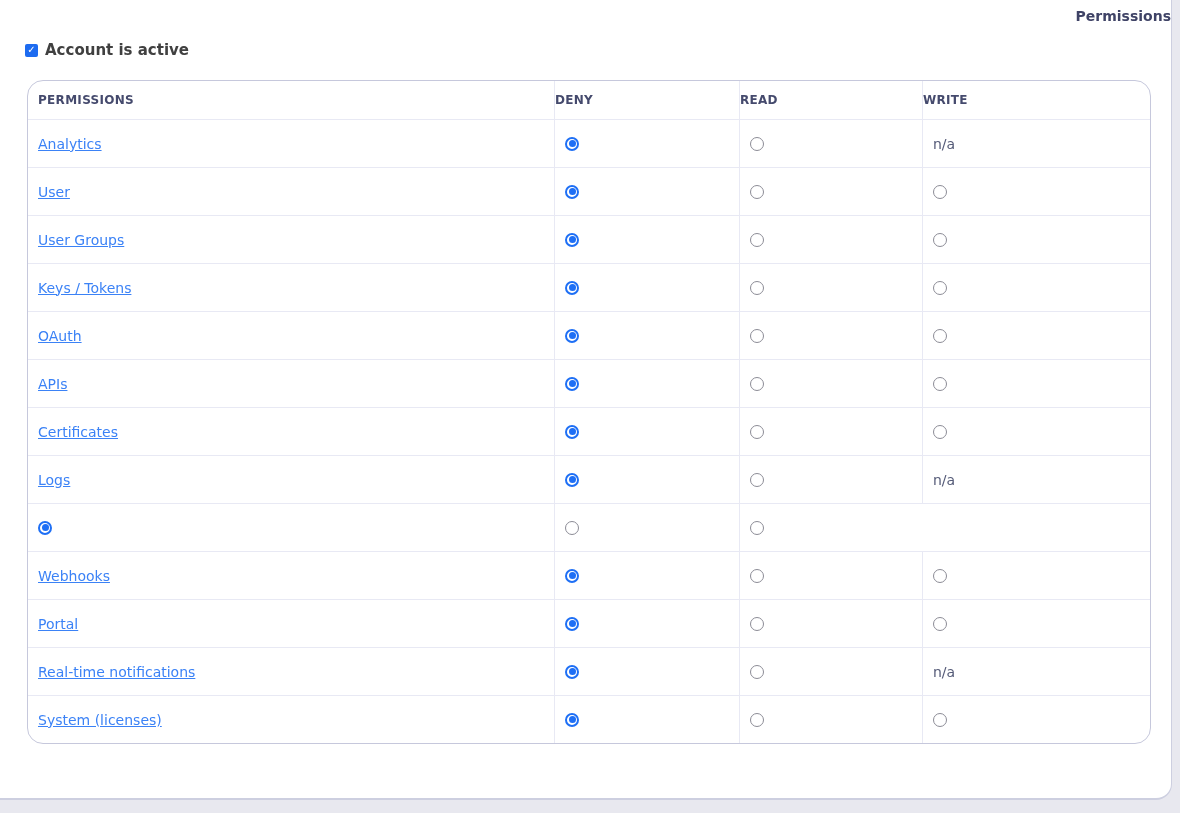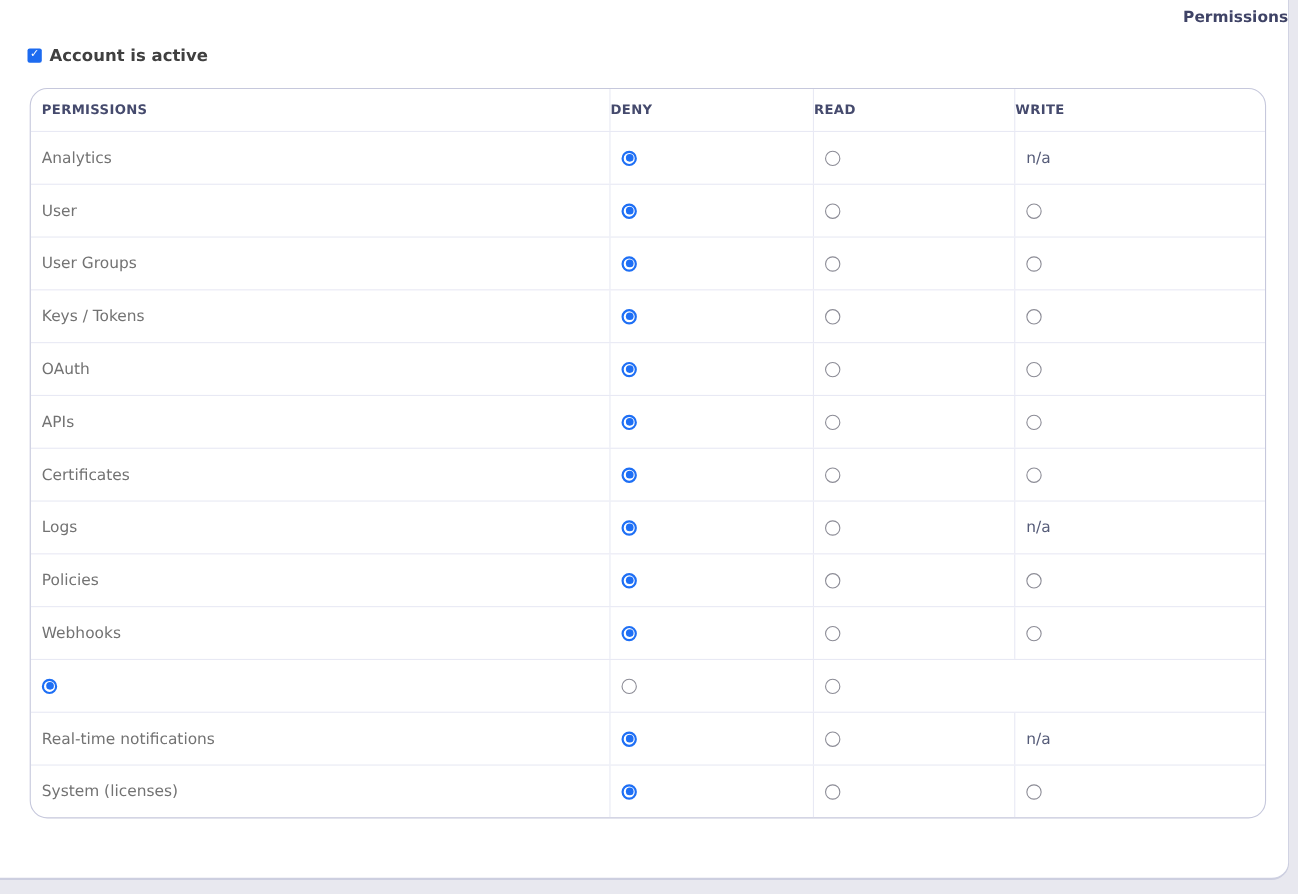--- a/index.html
+++ b/index.html
@@ -75,21 +75,21 @@
   .hcell:first-child { padding-left:10px; }
   .hcell + .hcell { border-left:1px solid #e8e9f4; }
   .cell {
     display:flex;
     align-items:center;
     padding-left:10px;
     font-size:14px;
     color:#555b78;
   }
   .cell + .cell { border-left:1px solid #e8e9f4; }
-  .label-cell { color:#737373; }
+  .label-cell { color:#3b82f6;text-decoration:underline; }
   .na { font-size:14px; color:#555b78; }
   .radio {
     width:14px; height:14px;
     border-radius:50%;
     border:1px solid #8c8c96;
     background:#ffffff;
     display:inline-block;
     cursor:pointer;
   }
   .radio.selected {
@@ -217,21 +217,20 @@
               <span class="radio selected"></span>
             </div>
             <div class="cell radio-cell">
               <span class="radio"></span>
             </div>
             <div class="cell radio-cell">
               <span class="na">n/a</span>
             </div>
           </div>
           <div class="trow">
-            <div class="cell label-cell">Policies</div>
             <div class="cell radio-cell">
               <span class="radio selected"></span>
             </div>
             <div class="cell radio-cell">
               <span class="radio"></span>
             </div>
             <div class="cell radio-cell">
               <span class="radio"></span>
             </div>
           </div>
@@ -241,20 +240,21 @@
               <span class="radio selected"></span>
             </div>
             <div class="cell radio-cell">
               <span class="radio"></span>
             </div>
             <div class="cell radio-cell">
               <span class="radio"></span>
             </div>
           </div>
           <div class="trow">
+            <div class="cell label-cell">Portal</div>
             <div class="cell radio-cell">
               <span class="radio selected"></span>
             </div>
             <div class="cell radio-cell">
               <span class="radio"></span>
             </div>
             <div class="cell radio-cell">
               <span class="radio"></span>
             </div>
           </div>

